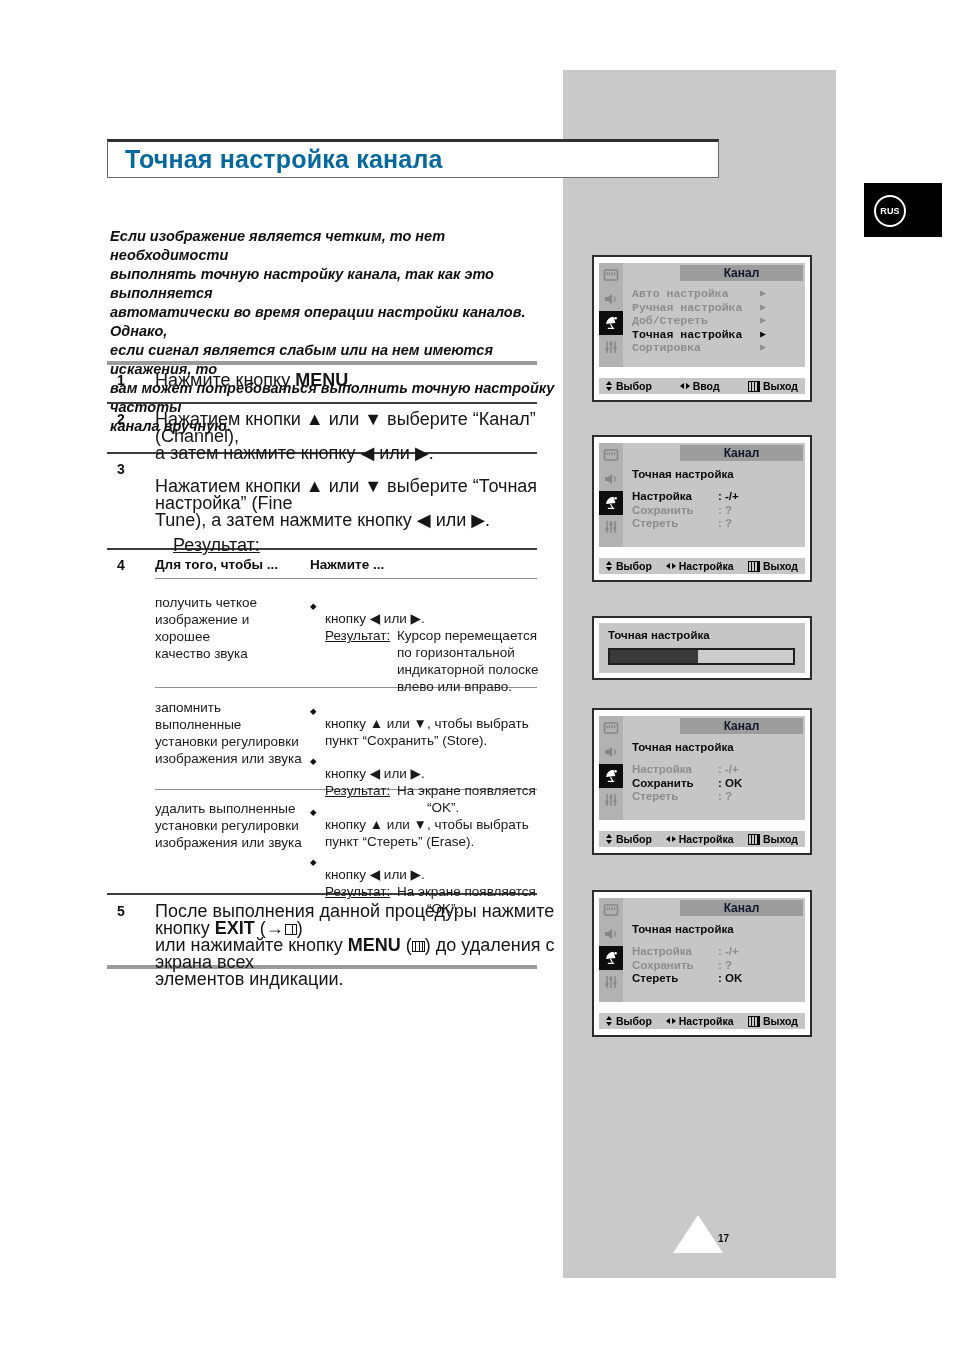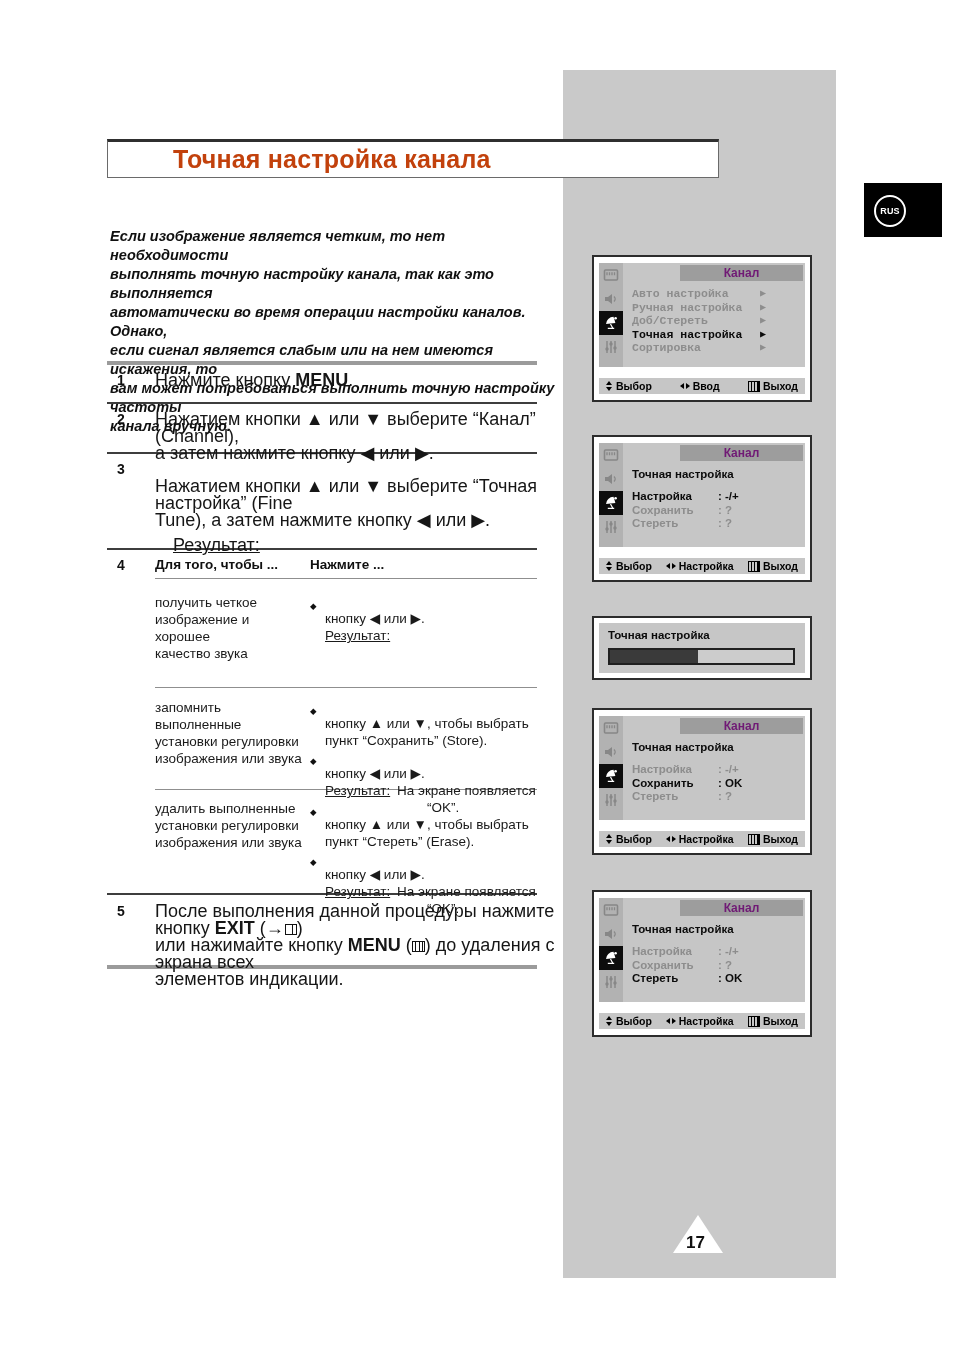--- a/index.html
+++ b/index.html
@@ -7,21 +7,21 @@
     width:954px;height:1351px;position:relative;background:#ffffff;
     font-family:"Liberation Sans", sans-serif;color:#1a1a1a;overflow:hidden;
   }
   
   .grey-col{position:absolute;left:563px;top:70px;width:273px;height:1208px;background:#c9c9c9;}
   .lang-badge{position:absolute;left:832px;top:183px;width:78px;height:54px;background:#000;margin-left:32px;}
   .lang-circle{position:absolute;left:10px;top:12px;width:28px;height:28px;border:2px solid #fff;border-radius:50%;
     display:flex;align-items:center;justify-content:center;color:#fff;font-size:9px;font-weight:bold;letter-spacing:.2px;}
   .title-box{position:absolute;left:107px;top:139px;width:612px;height:39px;background:#fff;box-sizing:border-box;
     border:1px solid #6a6a6a;border-top:3px solid #2f2f2f;display:flex;align-items:center;padding-left:17px;}
-  .title-box span{font-size:25px;font-weight:bold;color:#c2410c;letter-spacing:.2px;margin-left:48px;}
+  .title-box span{font-size:25px;font-weight:bold;color:#0369a1;letter-spacing:.2px;}
   .intro{position:absolute;left:110px;top:227px;width:445px;font-size:14.5px;line-height:19px;
     font-style:italic;font-weight:bold;color:#101010;white-space:pre-line;}
   .hr-thick{position:absolute;left:107px;width:430px;height:4px;background:#9b9b9b;}
   .hr-thin{position:absolute;left:107px;width:430px;height:2px;background:#3d3d3d;}
   .hr-grey{position:absolute;left:155px;width:382px;height:1px;background:#8f8f8f;}
   
   .step-num{position:absolute;left:117px;width:24px;font-size:14px;font-weight:bold;color:#101010;}
   .step-body{position:absolute;left:155px;font-size:18px;line-height:17px;color:#161616;white-space:pre-line;}
   .result-row{display:flex;margin-top:8px;white-space:pre-line;}
   .result-row .rlabel{text-decoration:underline;flex:0 0 73px;}
@@ -42,21 +42,21 @@
   .icon-exit::before{content:"→";font-weight:bold;margin-right:1px;}
   .icon-exit::after{content:"";display:inline-block;width:10px;height:9px;border:1.3px solid #111;
     background:linear-gradient(90deg,transparent 0 6px,#111 6px 7.4px,transparent 7.4px);vertical-align:-1px;}
   
   .tv-box{position:absolute;left:592px;width:220px;background:#fff;border:2px solid #2c2c2c;box-sizing:border-box;}
   .screen{position:absolute;left:5px;top:6px;width:206px;height:104px;background:#c6c6c6;}
   .sidebar{position:absolute;left:0;top:0;width:24px;height:104px;background:#b2b2b2;}
   .side-cell{width:24px;height:24px;display:flex;align-items:center;justify-content:center;}
   .side-cell.sel{background:#0d0d0d;}
   .hdr-bar{position:absolute;left:81px;top:2px;width:123px;height:16px;background:#9d9d9d;
-    display:flex;align-items:center;justify-content:center;font-size:12px;font-weight:bold;color:#701a75;}
+    display:flex;align-items:center;justify-content:center;font-size:12px;font-weight:bold;color:#0f172a;}
   .menu-list{position:absolute;left:33px;top:24px;right:5px;font-size:11.5px;font-weight:bold;line-height:13.5px;font-family:Liberation Mono, monospace;}
   .mrow{display:flex;}
   .mrow .ml{flex:1;}
   .mrow .ma{flex:0 0 40px;font-size:10px;}
   .dim{color:#8d8d8d;}
   .selblack{color:#0b0b0b;}
   .menu-title{position:absolute;left:33px;top:25px;font-size:11.5px;font-weight:bold;color:#0b0b0b;}
   .value-list{position:absolute;left:33px;top:47px;right:6px;font-size:11.5px;font-weight:bold;line-height:13.5px;}
   .vrow{display:flex;}
   .vrow .vl{flex:0 0 86px;}
@@ -72,21 +72,21 @@
   .fmenu-icon{display:inline-block;width:10px;height:9px;border:1.3px solid #000;margin-right:3px;
     background:repeating-linear-gradient(90deg,transparent 0 2px,#000 2px 3.2px);}
   
   .bar-panel{position:absolute;left:5px;top:5px;width:206px;height:50px;background:#c6c6c6;}
   .bar-title{position:absolute;left:9px;top:6px;font-size:11.5px;font-weight:bold;color:#0b0b0b;}
   .pbar{position:absolute;left:9px;top:25px;width:183px;height:13px;background:#cccccc;border:2px solid #1f1f1f;}
   .pfill{height:100%;background:#3a3a3a;}
   
   .tri{position:absolute;left:673px;top:1215px;width:0;height:0;
     border-left:25px solid transparent;border-right:25px solid transparent;border-bottom:38px solid #ffffff;}
-  .pagenum{position:absolute;left:686px;top:1233px;font-size:17px;font-weight:bold;color:#111;}
+  .pagenum{position:absolute;left:718px;top:1233px;font-size:10px;font-weight:bold;color:#111;}
 </style>
 </head>
 <body>
 
 <div class="grey-col"></div>
 
 <div class="lang-badge">
   <div class="lang-circle">
     <span>RUS</span>
   </div>
@@ -136,20 +136,24 @@
 <div class="goal-cell" style="top:594px">получить четкое
 изображение и хорошее
 качество звука</div>
 <div class="actions-cell" style="top:594px">
   <div class="action">
     <span class="bullet">◆</span>
     <span class="atext">кнопку ◀ или ▶.</span>
   </div>
   <div class="aresult">
     <span class="rlabel">Результат:</span>
+    <span class="rtext">Курсор перемещается
+по горизонтальной
+индикаторной полоске
+влево или вправо.</span>
   </div>
 </div>
 
 <div class="goal-cell" style="top:699px">запомнить выполненные
 установки регулировки
 изображения или звука</div>
 <div class="actions-cell" style="top:699px">
   <div class="action">
     <span class="bullet">◆</span>
     <span class="atext">кнопку ▲ или ▼, чтобы выбрать

